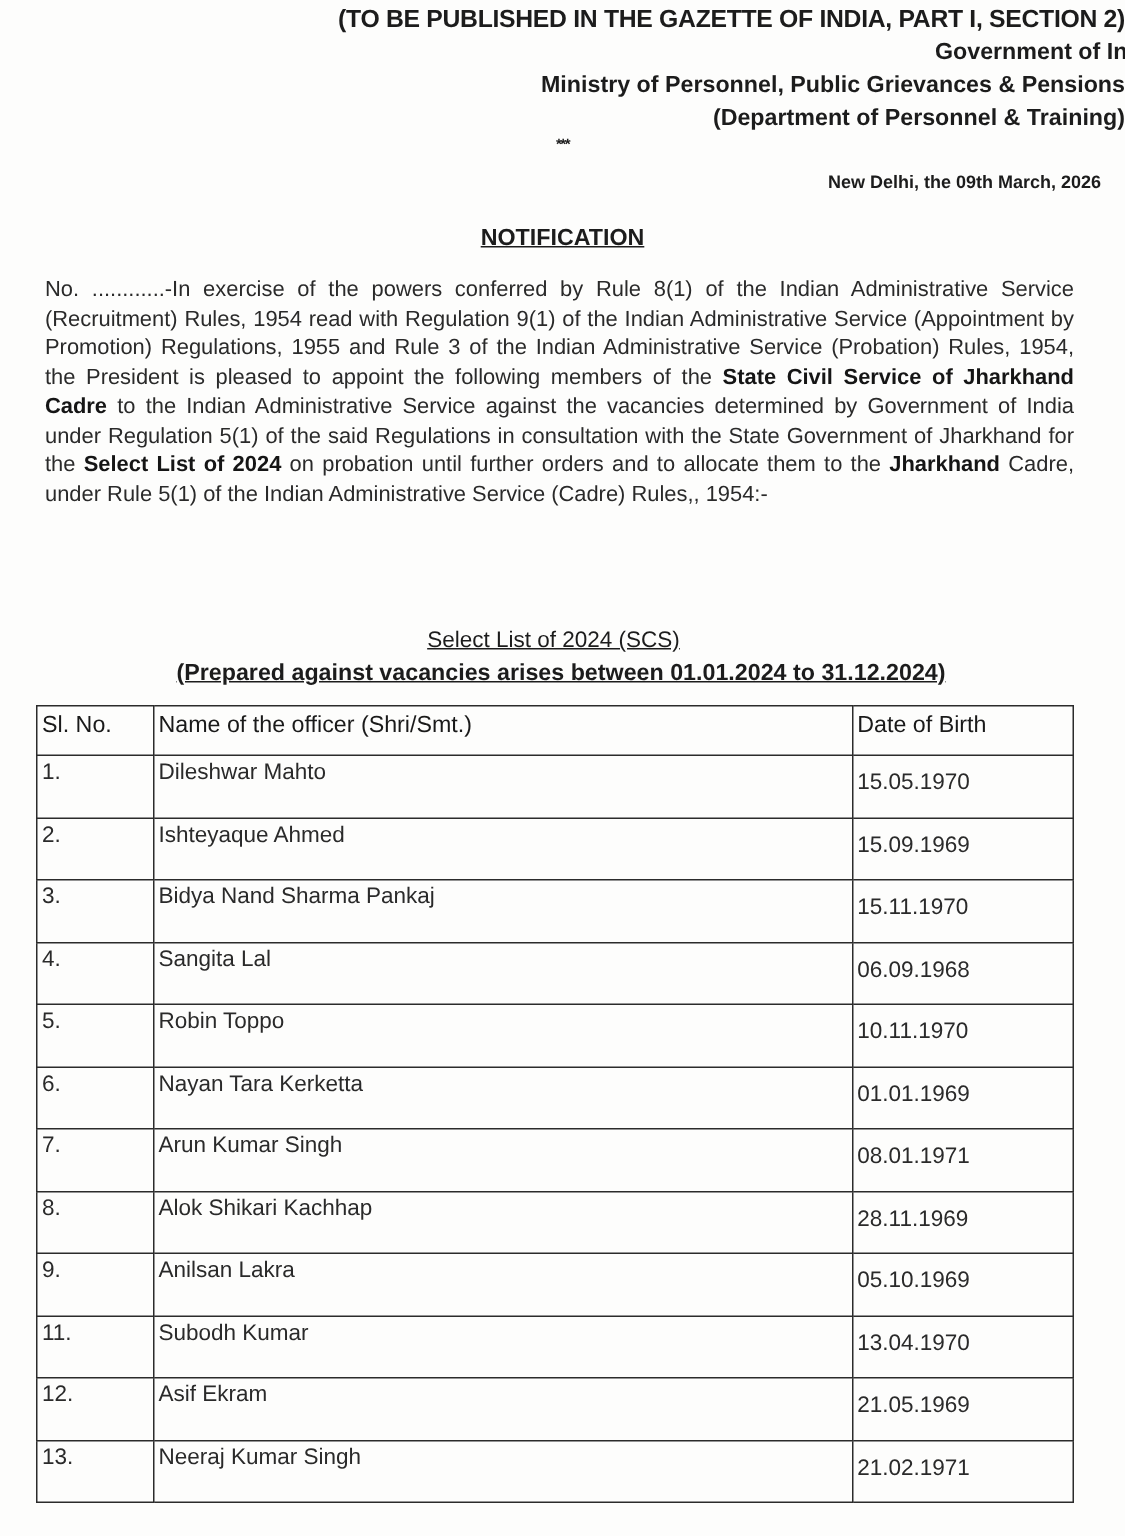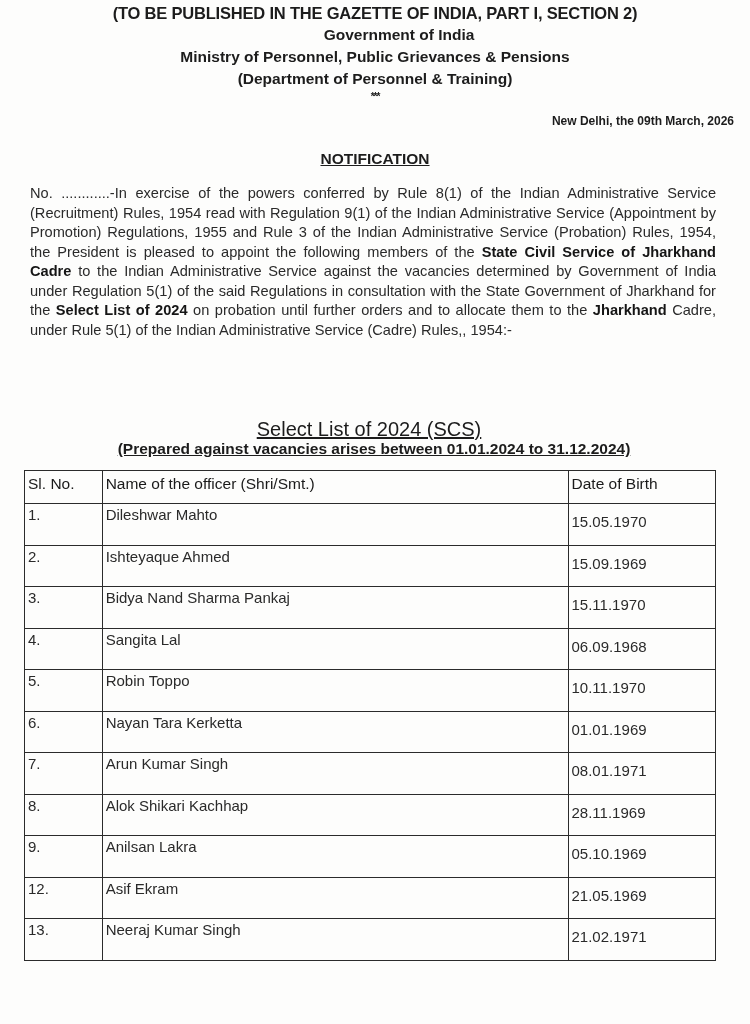--- a/index.html
+++ b/index.html
@@ -3,36 +3,36 @@
 <meta charset="utf-8">
 <style>
   html, body { margin: 0; padding: 0; }
   body {
     width: 750px; height: 1024px; overflow: hidden;
     background: #fdfdfc;
     font-family: "Liberation Sans", sans-serif;
     color: #1c1c1c;
     position: relative;
   }
-  .hdr { position: absolute; left: 0; width: 750px; text-align: center; font-weight: bold; }
+  .hdr { position: absolute; left: 0; width: 750px; text-align: right; font-weight: bold; }
   .h1 { top: 4px; font-size: 16.5px; letter-spacing: -0.2px; }
   .h2 { top: 26px; font-size: 15.5px; padding-left: 24px; }
   .h3 { top: 48px; font-size: 15.5px; }
   .h4 { top: 70px; font-size: 15.5px; }
   .stars { position: absolute; top: 91px; left: 0; width: 750px; text-align: center; font-size: 10px; font-weight: bold; letter-spacing: -1px; }
   .date { position: absolute; top: 114px; right: 16px; font-size: 12px; font-weight: bold; }
   .notif { position: absolute; top: 150px; left: 0; width: 750px; text-align: center; font-size: 15.5px; font-weight: bold; }
   .notif span { text-decoration: underline; }
   .para {
     position: absolute; top: 184px; left: 30px; width: 686px;
     font-size: 14.6px; line-height: 19.5px; text-align: justify;
     text-align-last: left; color: #2a2a2a;
   }
   .para b { color: #151515; }
-  .sl-title { position: absolute; top: 418px; left: 0; width: 738px; text-align: center; font-size: 20px; }
+  .sl-title { position: absolute; top: 418px; left: 0; width: 738px; text-align: center; font-size: 15px; }
   .sl-title span { text-decoration: underline; }
   .sl-sub { position: absolute; top: 440px; left: 54px; width: 640px; text-align: center; font-size: 15.5px; font-weight: bold; }
   .sl-sub span { text-decoration: underline; }
   table.list {
     position: absolute; top: 470px; left: 24px;
     width: 692px; border-collapse: collapse;
     font-size: 15px; color: #2a2a2a;
   }
   table.list td, table.list th {
     border: 1.5px solid #2b2b2b; padding: 0 3px; vertical-align: top;
@@ -109,20 +109,25 @@
         <td class="c1">8.</td>
         <td class="c2">Alok Shikari Kachhap</td>
         <td class="c3">28.11.1969</td>
       </tr>
       <tr>
         <td class="c1">9.</td>
         <td class="c2">Anilsan Lakra</td>
         <td class="c3">05.10.1969</td>
       </tr>
       <tr>
+        <td class="c1">11.</td>
+        <td class="c2">Subodh Kumar</td>
+        <td class="c3">13.04.1970</td>
+      </tr>
+      <tr>
         <td class="c1">12.</td>
         <td class="c2">Asif Ekram</td>
         <td class="c3">21.05.1969</td>
       </tr>
       <tr>
         <td class="c1">13.</td>
         <td class="c2">Neeraj Kumar Singh</td>
         <td class="c3">21.02.1971</td>
       </tr>
     </tbody>

